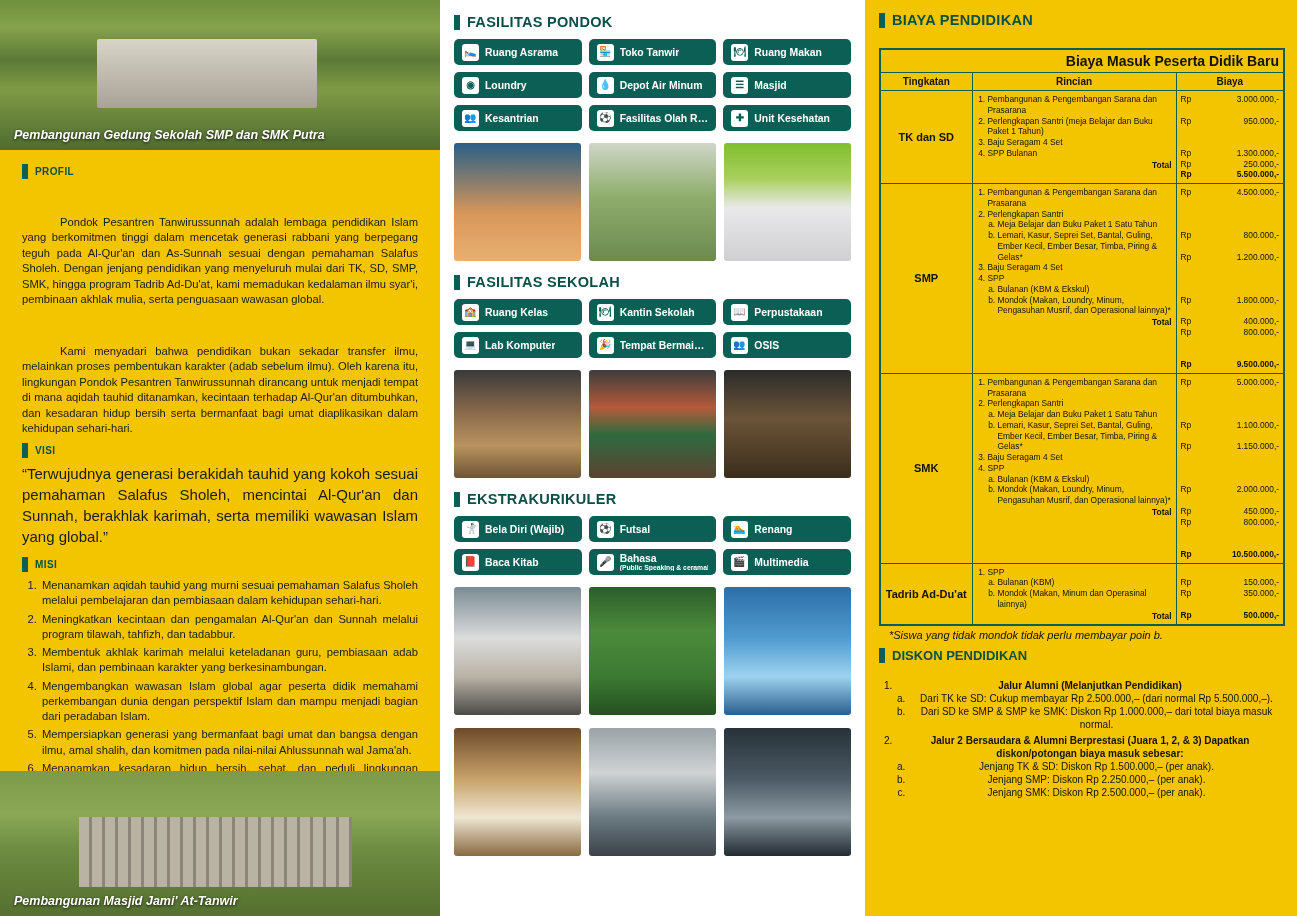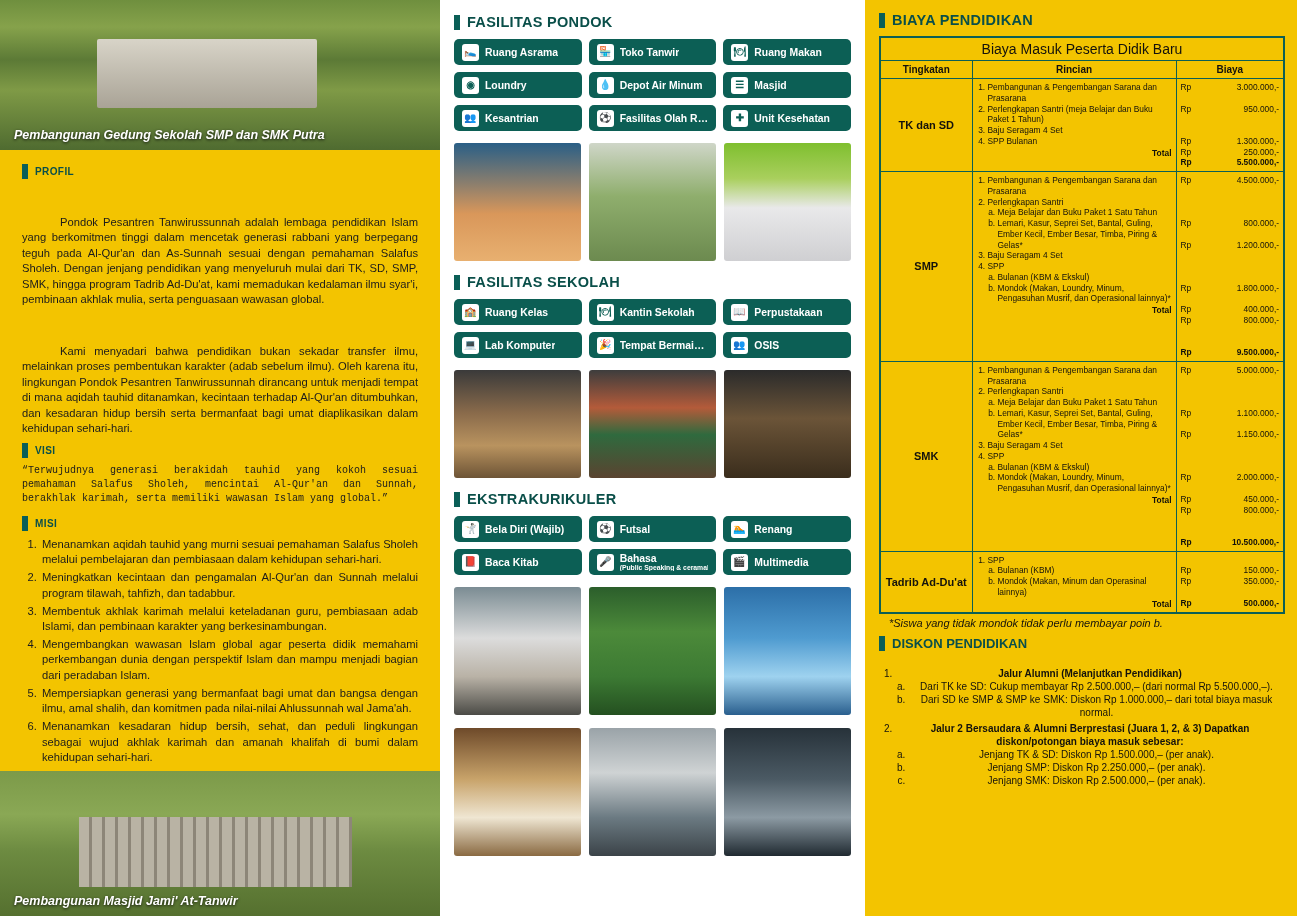--- a/index.html
+++ b/index.html
@@ -41,22 +41,22 @@
   }
   .sec-bar { width: 6px; height: 15px; background: #0a5f57; display:inline-block; }
   .sec-title {
     color: #0a4f49; font-weight: bold; font-size: 10px; letter-spacing: .4px;
   }
   .para {
     font-size: 11.2px; line-height: 1.38; color: #1b1b1b;
     text-align: justify; text-indent: 38px; margin-bottom: 7px; margin-top: 36px;
   }
   .visi-text {
-    font-size: 10px; line-height: 1.38; color: #1b1b1b;
-    text-align: justify; font-style: normal; margin-bottom: 10px; font-family: Liberation Mono, monospace;
+    font-size: 15px; line-height: 1.38; color: #1b1b1b;
+    text-align: justify; font-style: normal; margin-bottom: 10px;
   }
   ol.misi { margin: 0 0 0 18px; padding: 0; }
   ol.misi li {
     font-size: 11.2px; line-height: 1.36; color: #1b1b1b;
     text-align: justify; margin-bottom: 3px; padding-left: 2px;
   }
   .photo-bottom {
     position: absolute; bottom: 0; left: 0;
     width: 440px; height: 145px; overflow: hidden;
   }
@@ -130,37 +130,37 @@
   .g-santri { background: linear-gradient(180deg,#9aa3a8 0%, #cfd3d4 35%, #6b7a82 70%, #3b4348 100%); }
   .g-komputer { background: linear-gradient(180deg,#27323a 0%, #4b5a64 40%, #8c9aa3 70%, #202a31 100%); }
 
   
   .col-right {
     width: 432px; flex: 0 0 432px;
     background: #f3c400;
     padding: 12px 12px 8px 14px;
     position: relative;
   }
-  .rt-head { display:flex; align-items:center; gap:7px; margin-bottom:8px;}
+  .rt-head { display:flex; align-items:center; gap:7px; margin-bottom:20px;}
   .rt-title { color:#0a4f49; font-weight:bold; font-size:14.5px; letter-spacing:.3px;}
   table.biaya {
     width: 100%;
     border-collapse: collapse;
     background: #f3c400;
     border: 2px solid #0c5f55;
     font-size: 8.4px;
     color: #14120c;
   }
   table.biaya th, table.biaya td {
     border: 1.5px solid #0c5f55;
     padding: 3px 4px;
     vertical-align: top;
   }
   .tbl-title {
-    text-align: center; font-size: 14px; font-weight: normal; color:#14120c;
+    text-align: right; font-size: 14px; font-weight: bold; color:#14120c;
     padding: 7px 4px;
   }
   .col-head { text-align:center; font-weight: bold; font-size: 10px; padding: 4px 3px;}
   .lvl { text-align:center; font-weight:bold; font-size:11px; vertical-align: middle !important;}
   .rincian ol { margin: 0 0 0 11px; padding:0; }
   .rincian ol li { line-height: 1.28; margin-bottom: 0px; }
   .rincian ol ol { margin-left: 10px; list-style-type: lower-alpha;}
   .rincian .tot { font-weight: bold; text-align: right; display:block; margin-top:1px;}
   .biaya-cell { padding: 3px 4px 3px 4px; }
   .biaya-row { display:flex; justify-content: space-between; line-height: 1.28;}

